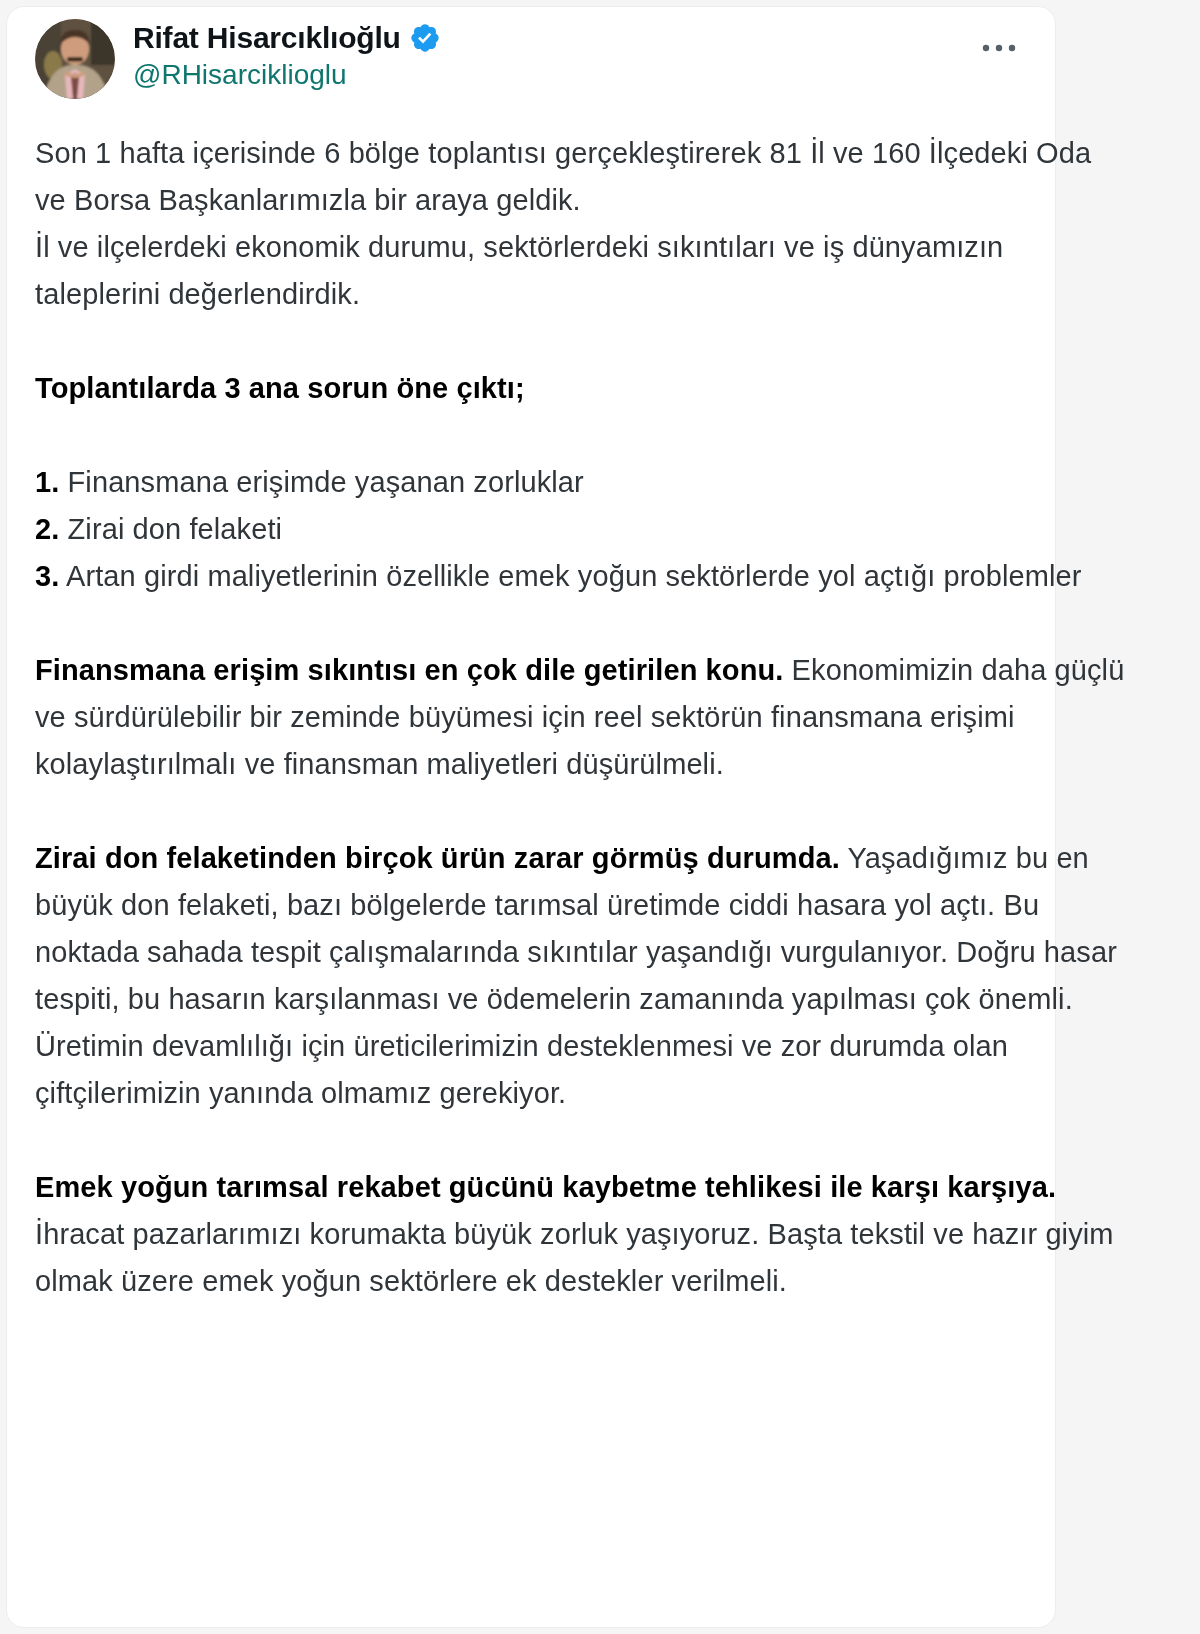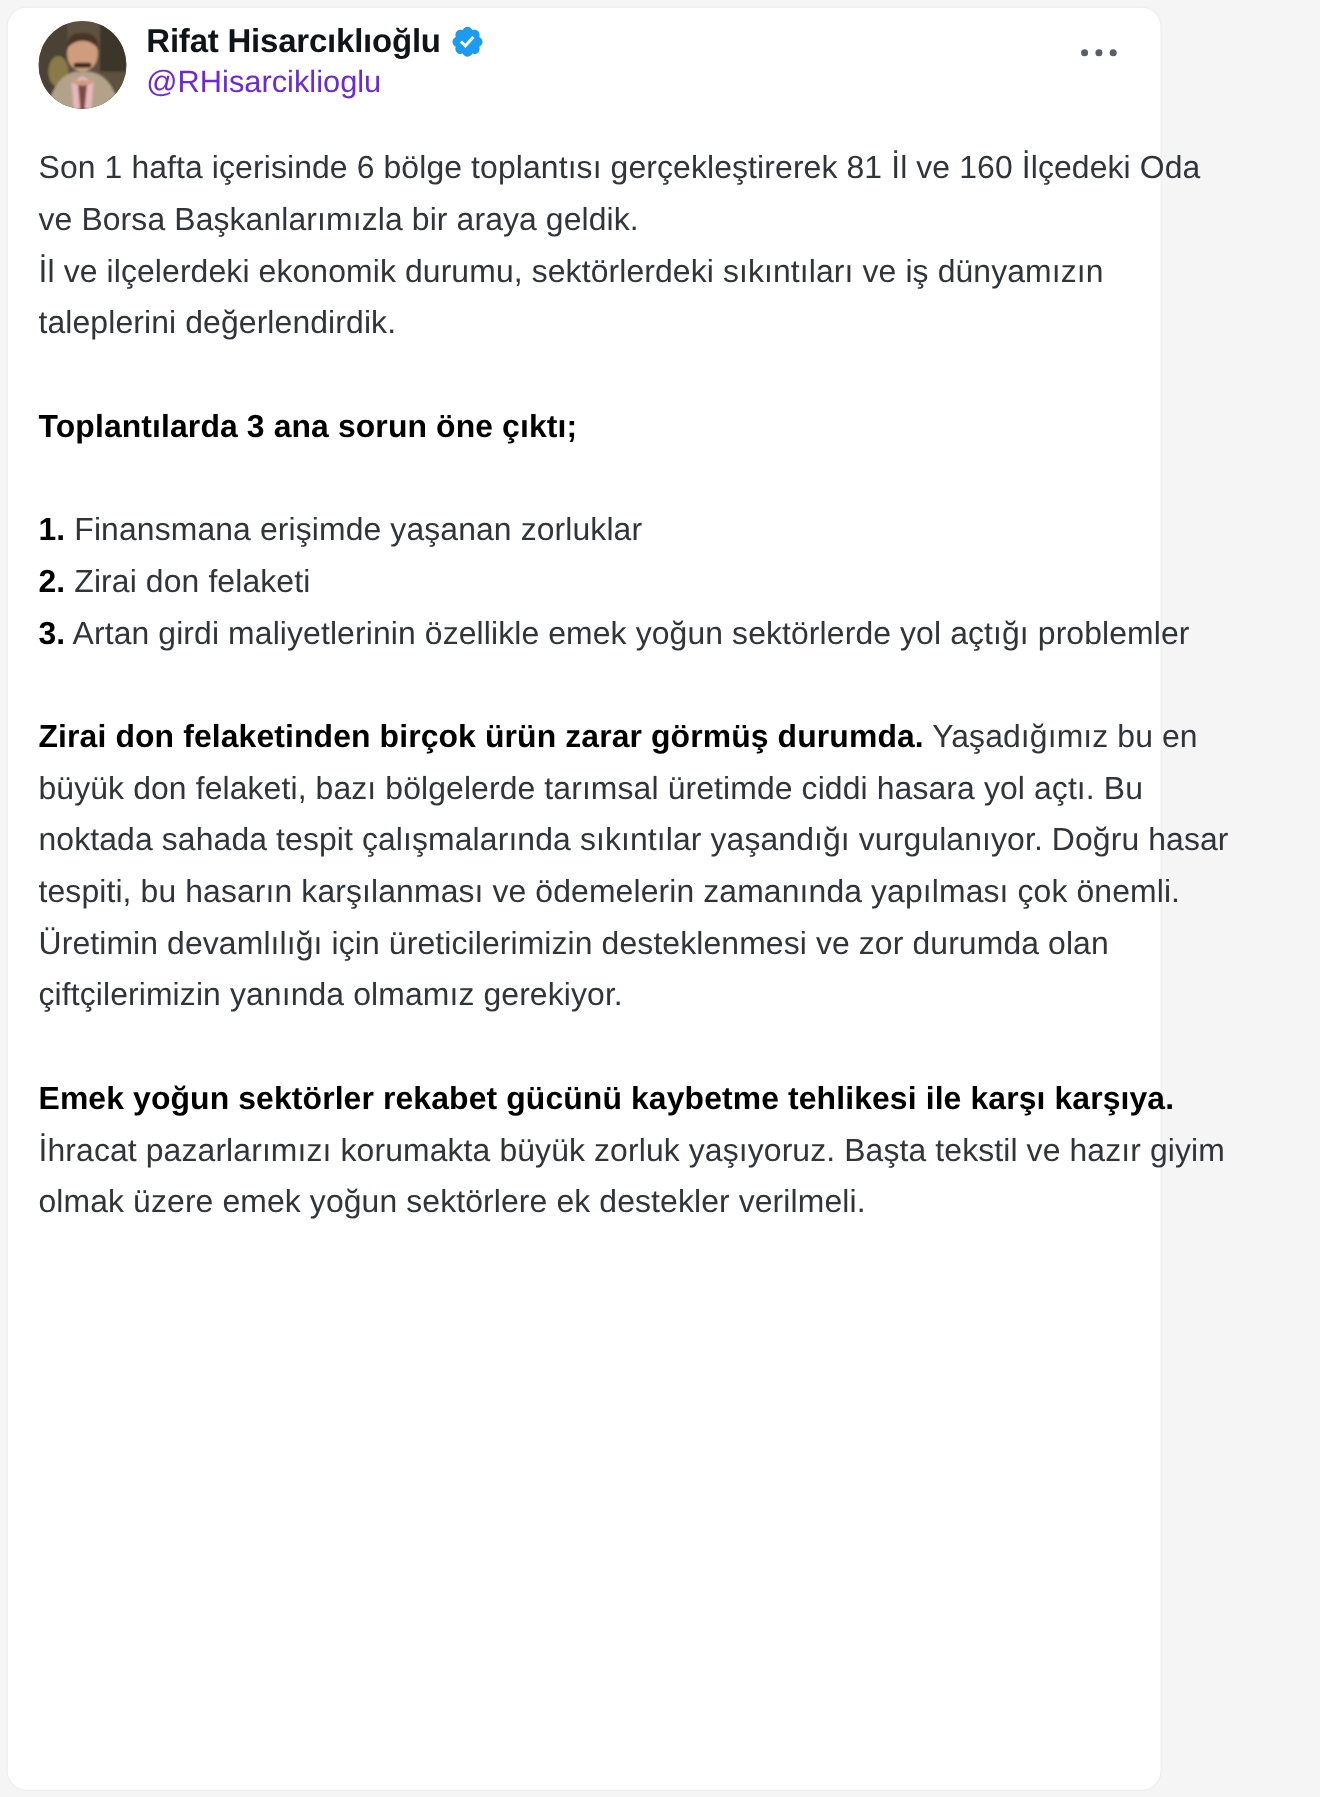--- a/index.html
+++ b/index.html
@@ -60,21 +60,21 @@
     letter-spacing: -0.2px;
     cursor: pointer;
   }
   .badge {
     display: inline-flex;
     width: 32px;
     height: 32px;
   }
   .handle {
     font-size: 28px;
-    color: #6d28d9;
+    color: #0f766e;
     margin-top: 4px;
     cursor: pointer;
   }
   .more-btn {
     position: absolute;
     right: 2px;
     top: 22px;
     background: none;
     border: none;
     padding: 4px;
@@ -158,21 +158,22 @@
 İl ve ilçelerdeki ekonomik durumu, sektörlerdeki sıkıntıları ve iş dünyamızın taleplerini değerlendirdik.</p>
 
       <p class="bold">Toplantılarda 3 ana sorun öne çıktı;</p>
 
       <div class="para">
         <div><span class="bold">1.</span><span> Finansmana erişimde yaşanan zorluklar</span></div>
         <div><span class="bold">2.</span><span> Zirai don felaketi</span></div>
         <div><span class="bold">3.</span><span> Artan girdi maliyetlerinin özellikle emek yoğun sektörlerde yol açtığı problemler</span></div>
       </div>
 
+      <p><span class="bold">Finansmana erişim sıkıntısı en çok dile getirilen konu.</span><span> Ekonomimizin daha güçlü ve sürdürülebilir bir zeminde büyümesi için reel sektörün finansmana erişimi kolaylaştırılmalı ve finansman maliyetleri düşürülmeli.</span></p>
 
       <p><span class="bold">Zirai don felaketinden birçok ürün zarar görmüş durumda.</span><span> Yaşadığımız bu en büyük don felaketi, bazı bölgelerde tarımsal üretimde ciddi hasara yol açtı. Bu noktada sahada tespit çalışmalarında sıkıntılar yaşandığı vurgulanıyor. Doğru hasar tespiti, bu hasarın karşılanması ve ödemelerin zamanında yapılması çok önemli. Üretimin devamlılığı için üreticilerimizin desteklenmesi ve zor durumda olan çiftçilerimizin yanında olmamız gerekiyor.</span></p>
 
-      <p><span class="bold">Emek yoğun sektörler rekabet gücünü kaybetme tehlikesi ile karşı karşıya.</span><span> İhracat pazarlarımızı korumakta büyük zorluk yaşıyoruz. Başta tekstil ve hazır giyim olmak üzere emek yoğun sektörlere ek destekler verilmeli.</span></p>
+      <p><span class="bold">Emek yoğun tarımsal rekabet gücünü kaybetme tehlikesi ile karşı karşıya.</span><span> İhracat pazarlarımızı korumakta büyük zorluk yaşıyoruz. Başta tekstil ve hazır giyim olmak üzere emek yoğun sektörlere ek destekler verilmeli.</span></p>
 
     </section>
 
   </article>
 </div>
 
 </body></html>

